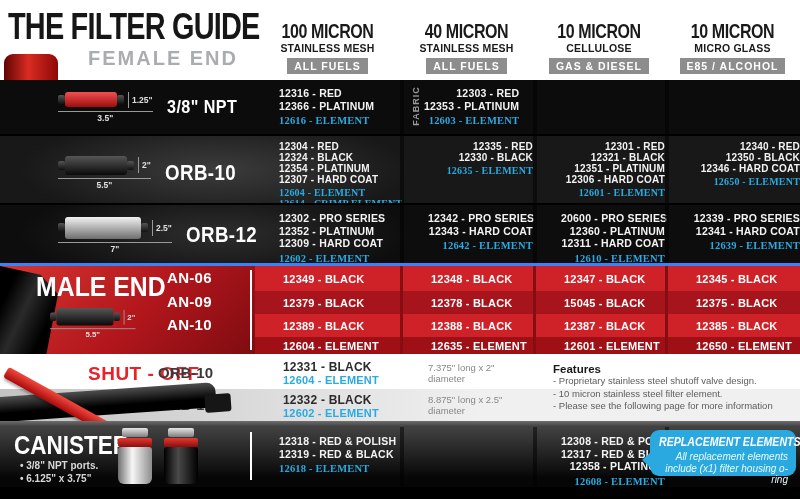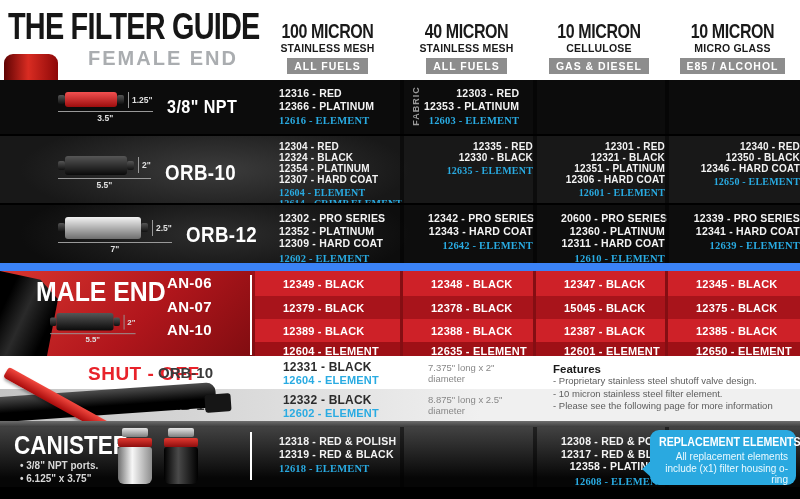--- a/index.html
+++ b/index.html
@@ -58,21 +58,21 @@
   .fg-body { height:15px; width:52px; border-radius:3px; }
   .fg-red    { background:linear-gradient(#f25050,#9d0d0d); }
   .fg-black  { background:linear-gradient(#565656,#0a0a0a); height:19px; width:62px; }
   .fg-silver { background:linear-gradient(#f2f2f2,#6e6e6e); height:22px; width:76px; }
   .fg-dia { font-size:8.5px; color:#e0e0e0; border-left:1px solid #999; padding-left:3px; margin-left:4px;
             display:flex; align-items:center; height:16px; font-weight:bold; }
   .fg-len { font-size:8.5px; color:#e0e0e0; border-top:1px solid #999; margin-top:3px; text-align:center;
             font-weight:bold; padding-top:1px; }
 
   
-  .male { position:absolute; left:0; top:263px; width:800px; height:82px; border-top:8px solid #3b82f6;
+  .male { position:absolute; left:0; top:263px; width:800px; height:82px; border-top:3px solid #3b82f6;
           background:#a3a3a3; }
   .male-grid { grid-template-rows:25px 23px 23px 17px; height:88px; }
   .male-label-cell { grid-row:1/5; position:relative;
         background:linear-gradient(135deg,#d8352f 0%,#b1161c 55%,#7e0c10 100%); }
   .male-title { position:absolute; left:36px; top:6px; font-size:27px; font-weight:bold; color:#fff;
                 transform:scaleX(0.92); transform-origin:left center; white-space:nowrap; }
   .an-label { position:absolute; left:167px; font-size:15px; font-weight:bold; color:#fff; letter-spacing:0.3px; }
   .male-gfx { position:absolute; left:50px; top:42px; transform:scale(0.92); transform-origin:left top; }
   .fitting { position:absolute; left:0; top:0; width:58px; height:88px;
              background:linear-gradient(115deg,#000 20%,#2a2a2a 45%,#000 75%);
@@ -125,22 +125,22 @@
   .can-bracket { height:9px; width:26px; margin:0 auto; border-radius:2px;
                  background:linear-gradient(#e5e5e5,#7e7e7e); }
   .can-cap { height:9px; border-radius:2px; margin-top:1px; background:linear-gradient(#e23a31,#8d0d0d); }
   .can-cyl { height:37px; border-radius:3px 3px 6px 6px; }
   .can.silver .can-cyl { background:linear-gradient(90deg,#6f6f6f,#f7f7f7 42%,#8d8d8d); }
   .can.black  .can-cyl { background:linear-gradient(90deg,#000,#4a4a4a 42%,#000); }
   .canister .vsep { top:5px; bottom:8px; }
   .canister .cell { padding-top:8px; }
 
   
-  .bubble { position:absolute; right:4px; top:3px; width:146px; height:55px; background:#2aa9e0;
-            border-radius:9px; padding:5px 8px 4px 9px; }
+  .bubble { position:absolute; right:4px; top:3px; width:146px; height:46px; background:#2aa9e0;
+            border-radius:9px; padding:5px 8px 4px 9px;font-style:italic; }
   .bubble::before { content:""; position:absolute; left:-8px; bottom:7px; width:0; height:0;
                     border:9px solid transparent; border-right:10px solid #2aa9e0; border-left:0; }
   .bubble-title { font-size:12.5px; font-weight:bold; color:#fff; transform:scaleX(0.85);
                   transform-origin:left center; white-space:nowrap; }
   .bubble-body { font-size:10px; color:#eafaff; line-height:11.5px; margin-top:2px; }
 
   
   .fabric-cell { display:flex; }
   .fabric-tag { font-size:9px; font-weight:bold; color:#9a9a9a; letter-spacing:1px;
                 transform:rotate(-90deg); transform-origin:center; width:12px; height:34px;
@@ -337,21 +337,21 @@
       </div>
     </div>
   </div>
 
   <div class="male">
     <div class="cols5 male-grid">
       <div class="male-label-cell">
         <div class="fitting"></div>
         <div class="male-title">MALE END</div>
         <div class="an-label" style="top:3px">AN-06</div>
-        <div class="an-label" style="top:27px">AN-07</div>
+        <div class="an-label" style="top:27px">AN-09</div>
         <div class="an-label" style="top:50px">AN-10</div>
         <div class="male-gfx fgfx">
           <div class="fg-top">
               <span class="fg-cap"></span>
               <span class="fg-body fg-black"></span>
               <span class="fg-cap"></span>
             <span class="fg-dia">2"</span>
             </div>
           <div class="fg-len">5.5"</div>
         </div>

